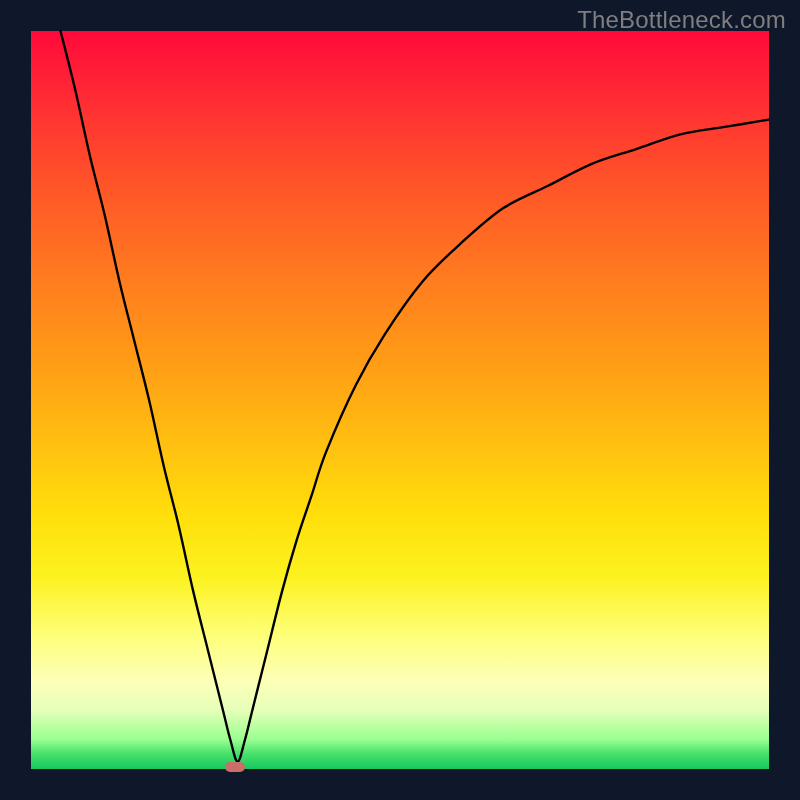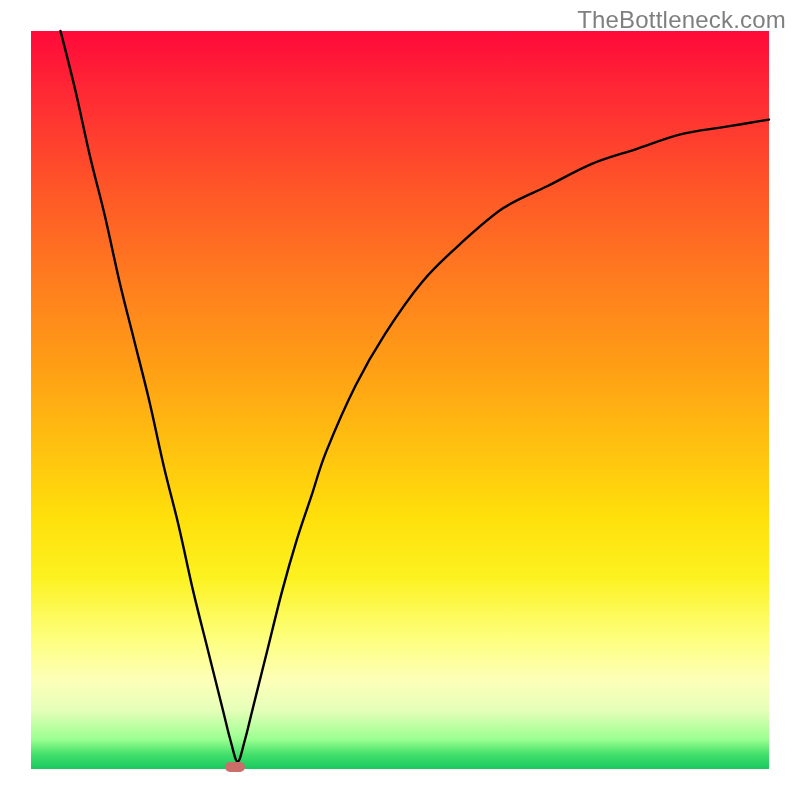--- a/index.html
+++ b/index.html
@@ -8,21 +8,21 @@
     width: 800px;
     height: 800px;
     background: #000;
     overflow: hidden;
     font-family: Arial, Helvetica, sans-serif;
   }
   .frame {
     position: relative;
     width: 800px;
     height: 800px;
-    background: #ffffff;
+    background: #0f172a;
   }
   .plot-area {
     position: absolute;
     left: 31px;
     top: 31px;
     width: 738px;
     height: 738px;
     background: linear-gradient(
       to bottom,
       #ff0a3a 0%,

